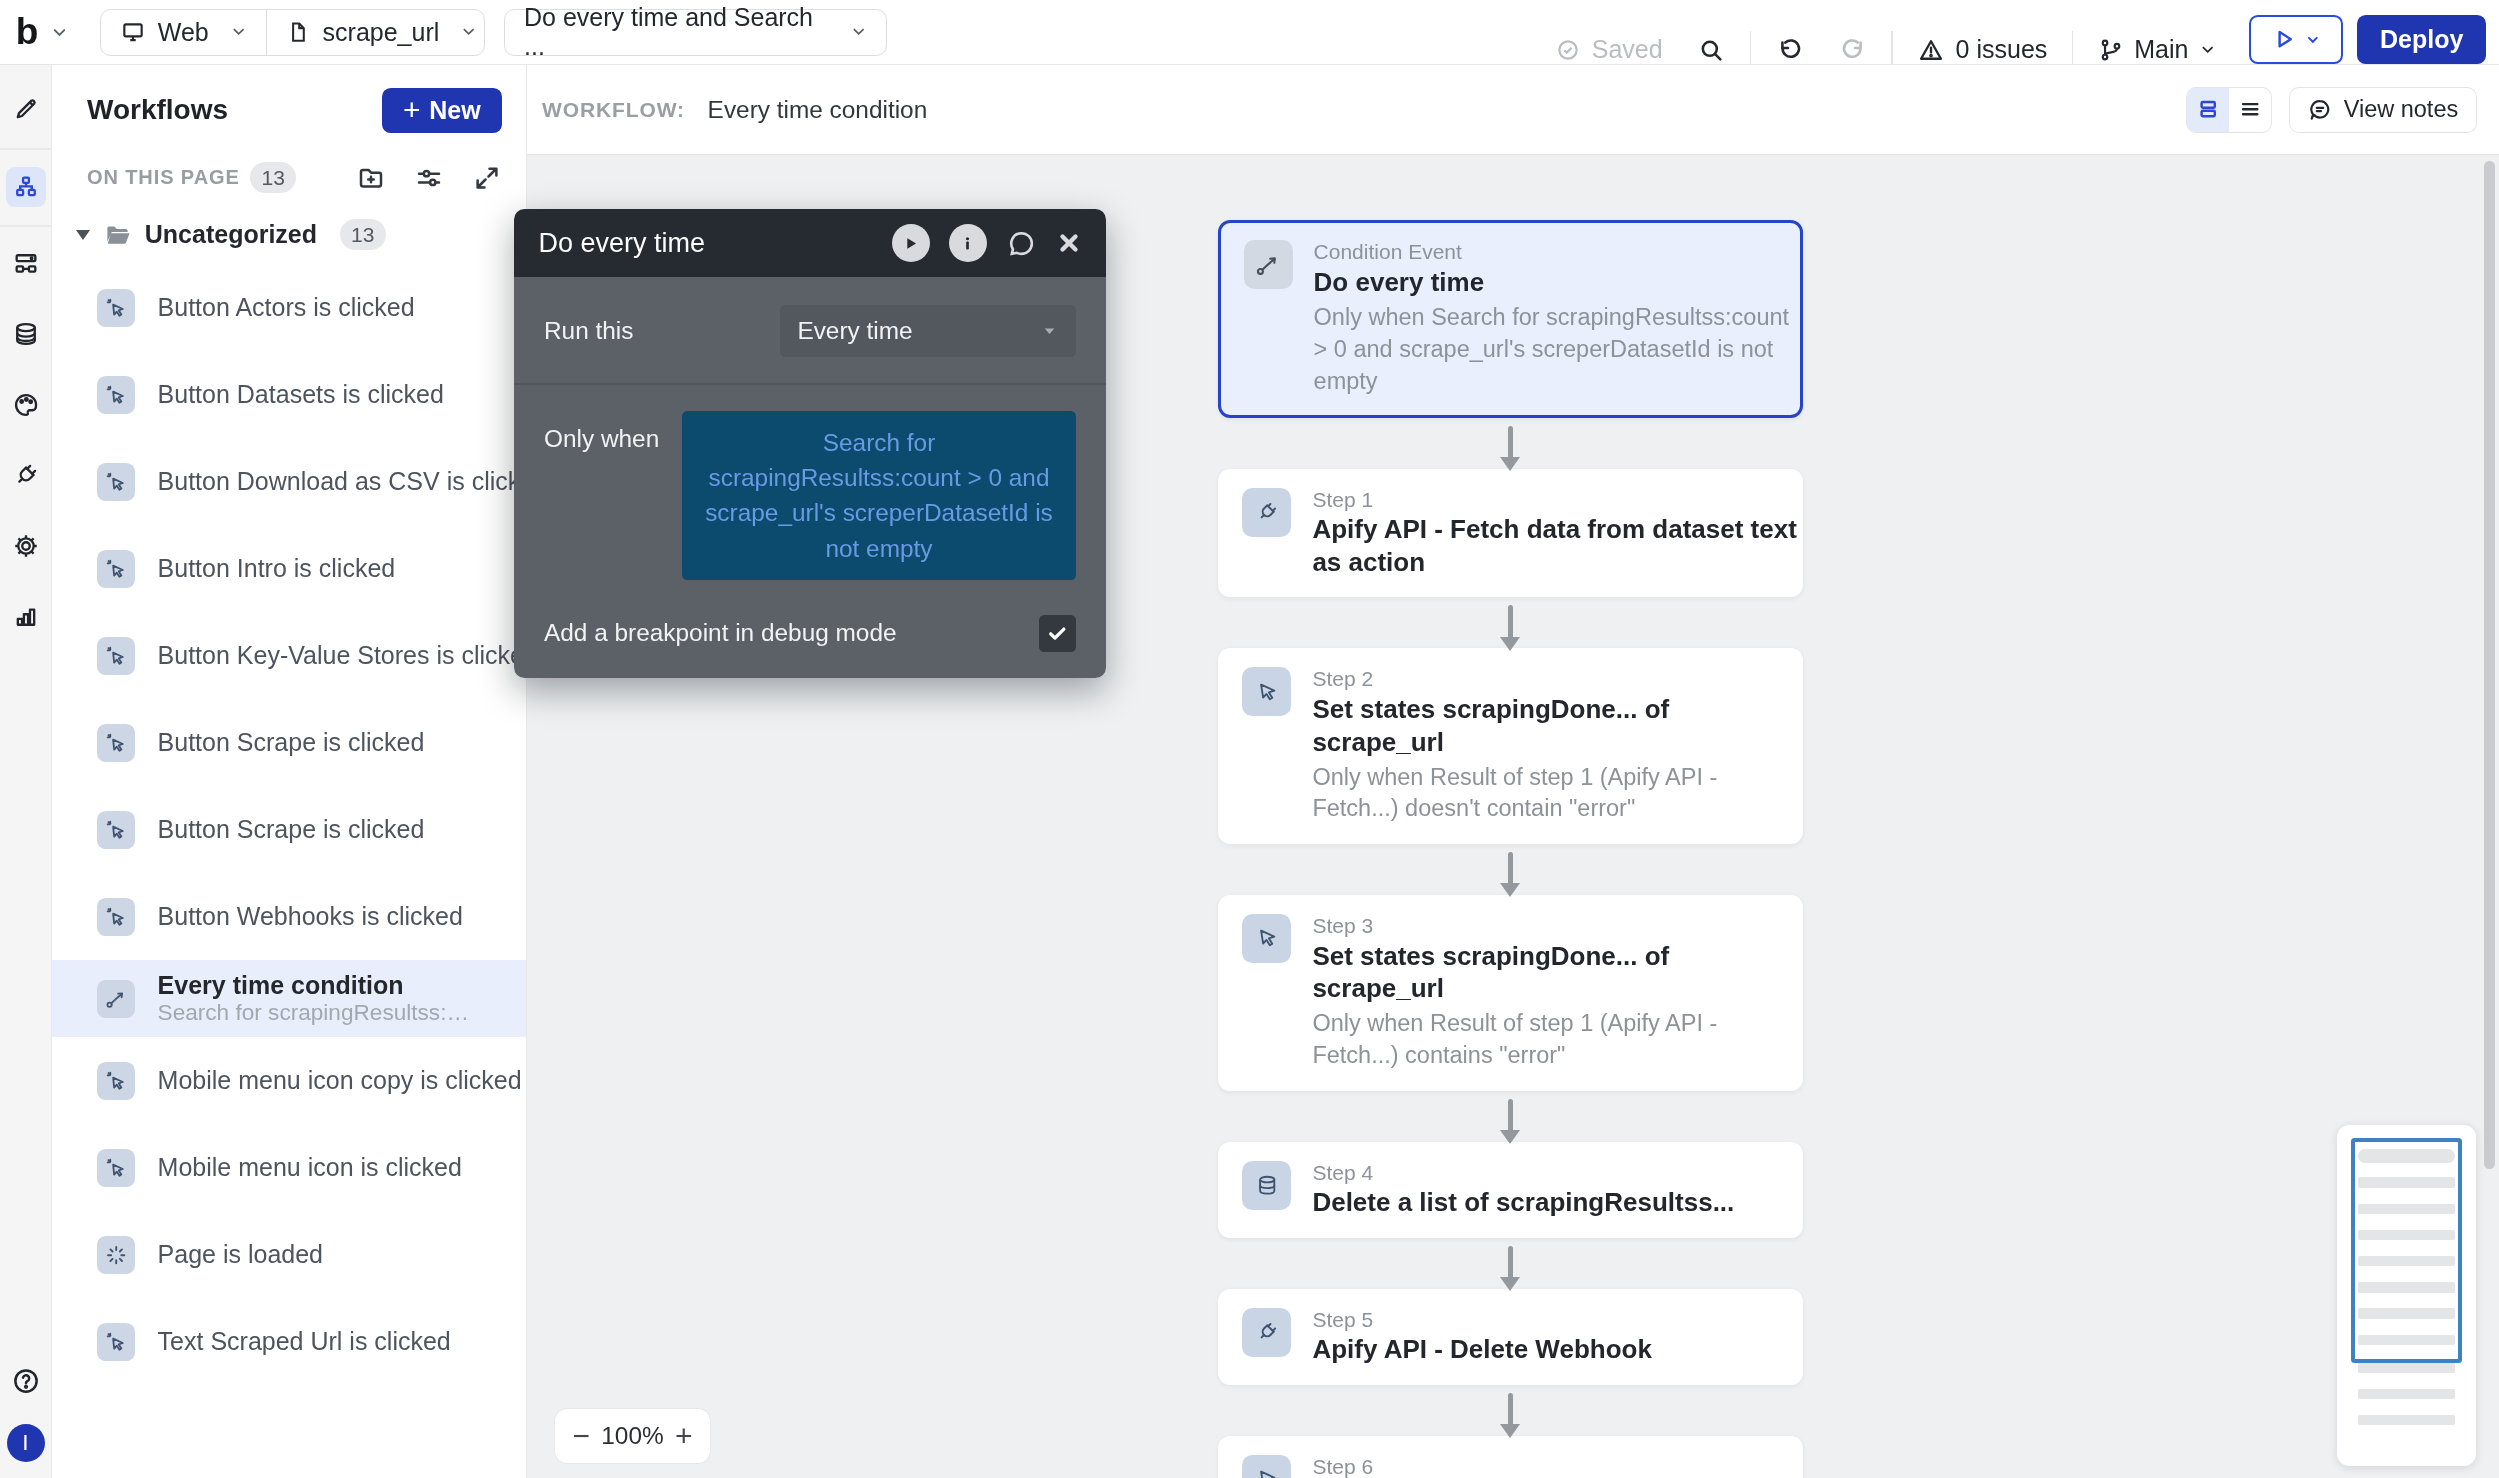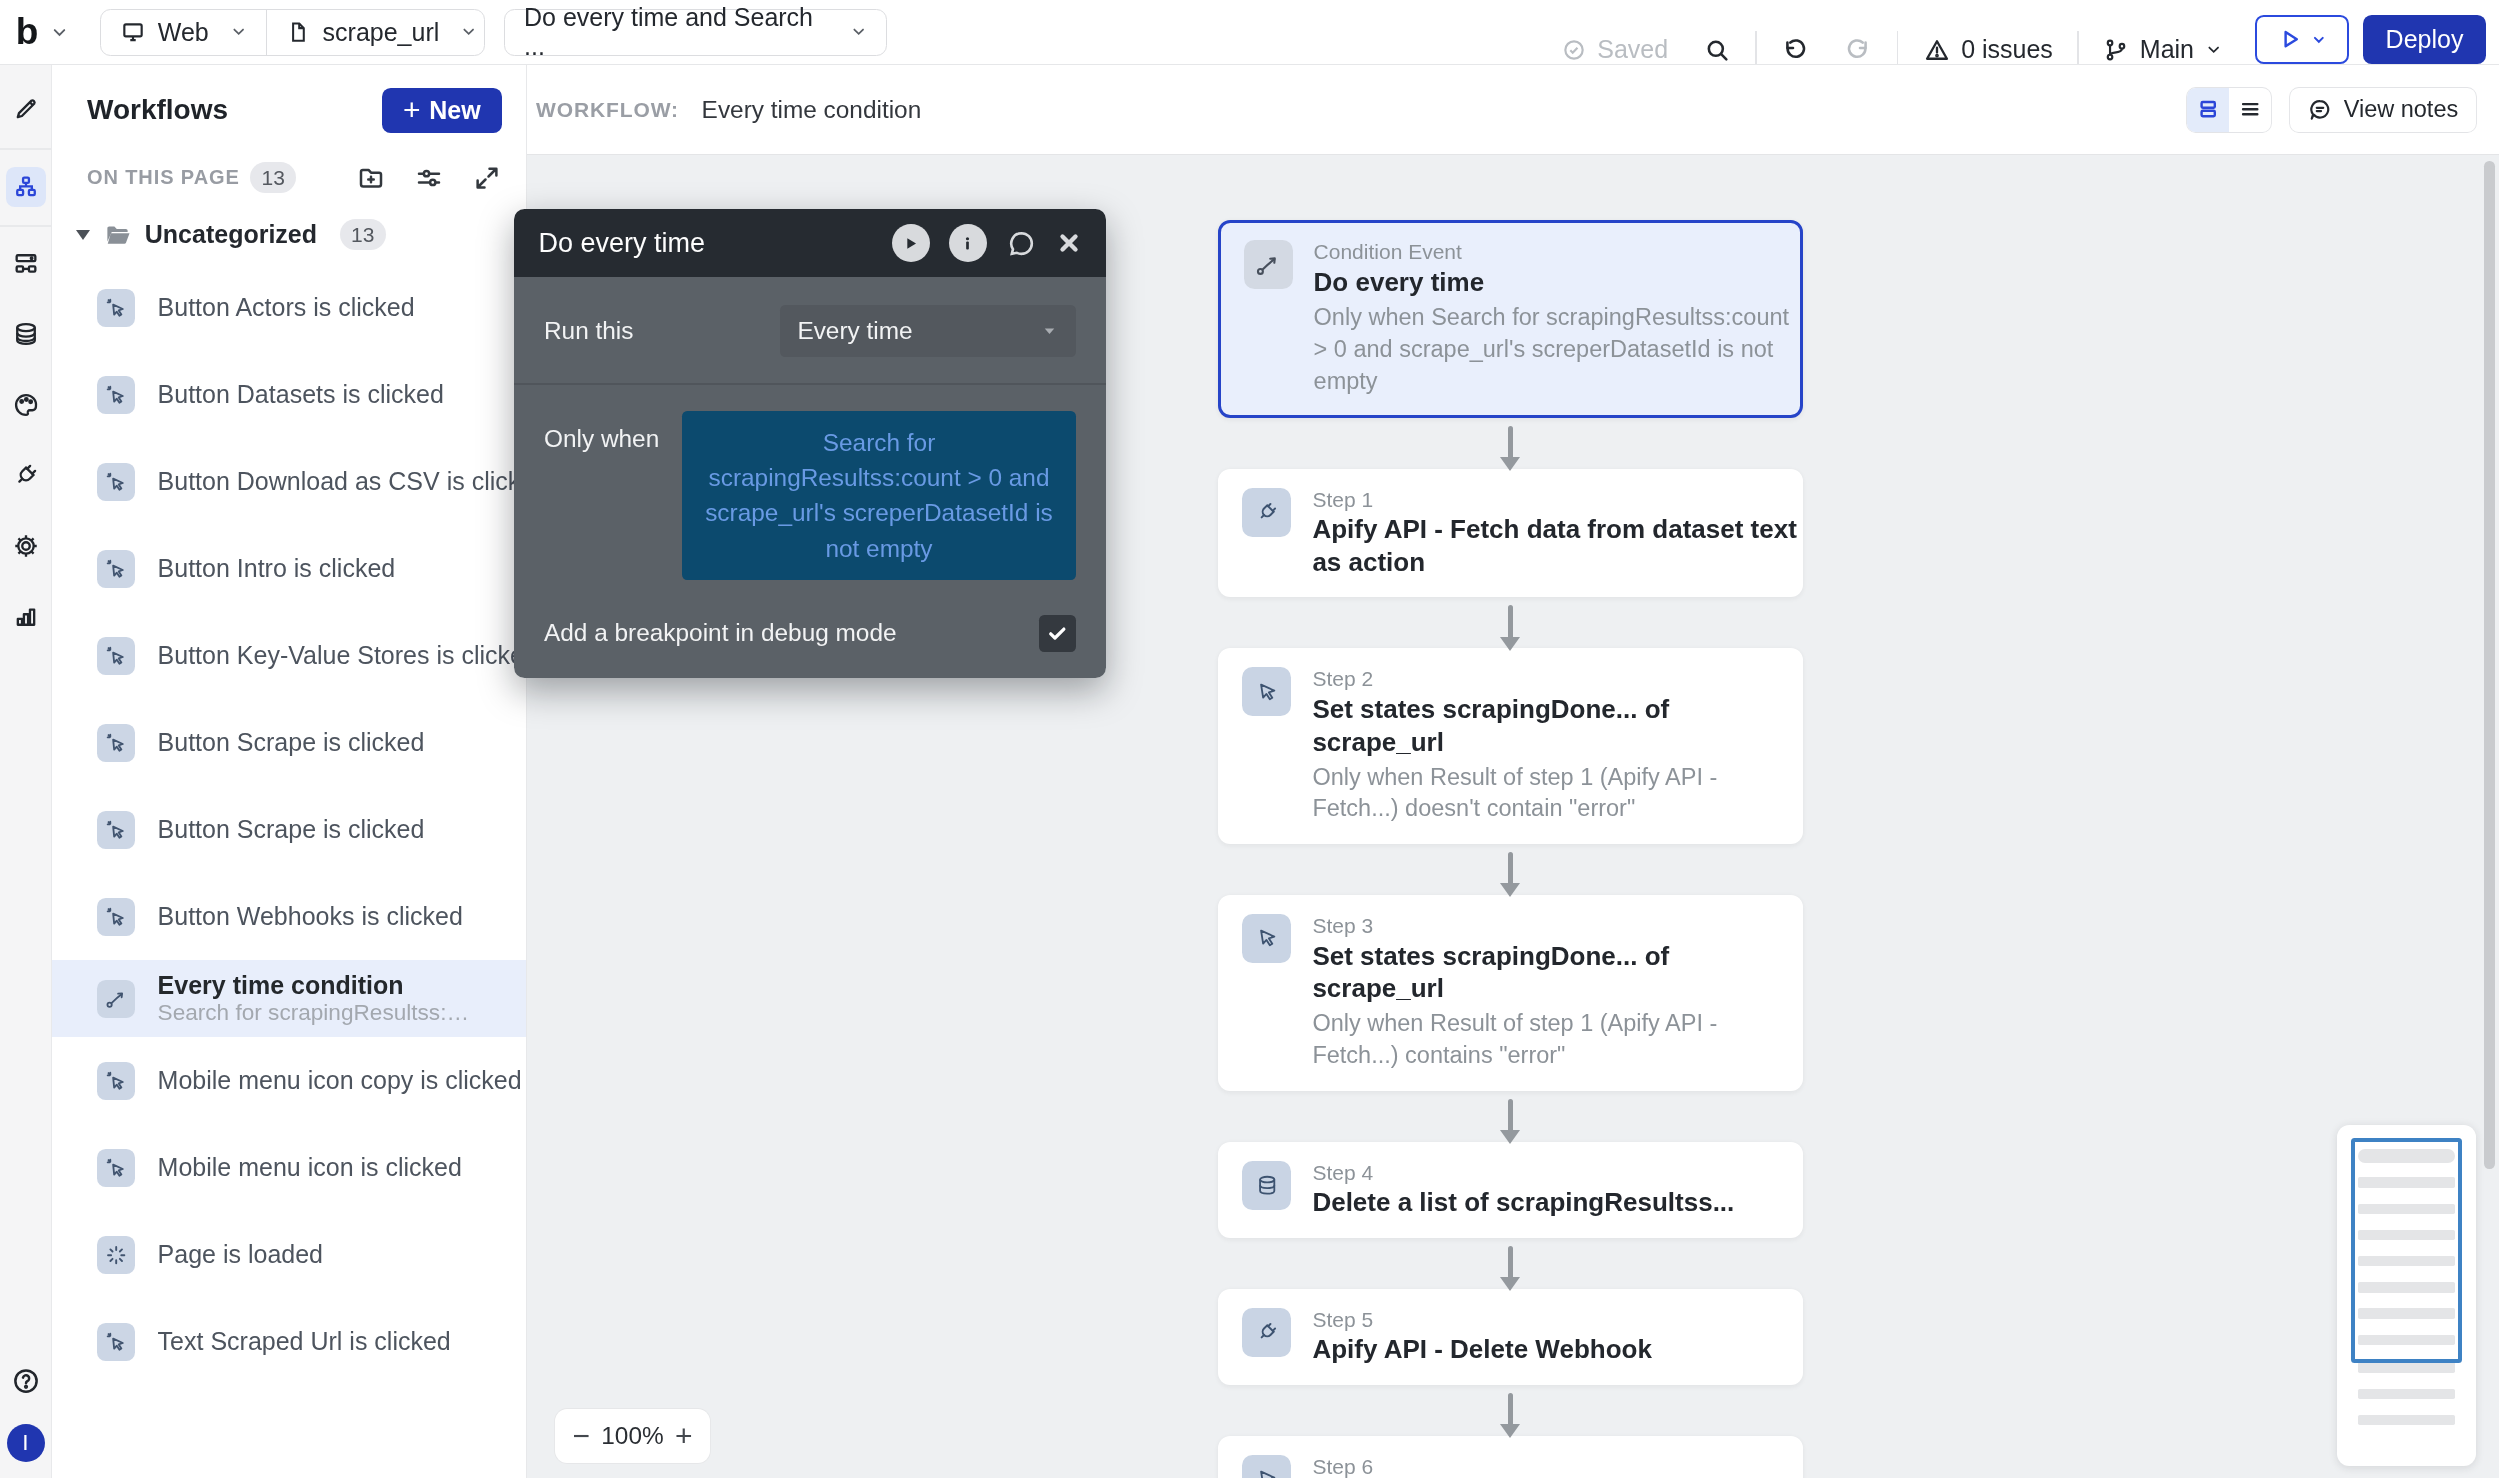--- a/index.html
+++ b/index.html
@@ -18,21 +18,21 @@
   .tb-seg .chev { margin-left:8.7px; color:#5a5f66; }
   .tb-wide { width:218px; justify-content:space-between; }
   .tb-alone { border:1.7px solid #dcdde0; border-radius:10.5px; margin-left:19px; width:383px; }
   .tb-right { margin-left:auto; display:flex; align-items:flex-end; height:100%; }
   .tb-item { display:flex; align-items:center; gap:10.5px; font-size:25px; color:#24282e; padding:0 17.4px; cursor:pointer; }
   .tb-item.dim { color:#b9bdc2; cursor:default; }
   .tb-div { width:1.7px; height:33px; background:#e3e4e7; margin:0 7px; }
   .icon { display:inline-flex; align-items:center; justify-content:center; }
   .play-btn { width:94px; height:49px; border:2.6px solid #2b4ade; border-radius:8.7px; background:#fff;
               display:flex; align-items:center; justify-content:center; gap:8.7px; margin:0 14px 0 15.7px; cursor:pointer; }
-  .deploy-btn { height:49px; padding:0 22.6px; background:#2036b0; color:#fff; font-size:25px; font-weight:400;
+  .deploy-btn { height:49px; padding:0 22.6px; background:#2036b0; color:#fff; font-size:25px; font-weight:700;
                 border-radius:8.7px; display:flex; align-items:center; margin-right:14px; cursor:pointer; }
 
   
   .rail { position:absolute; left:0; top:65px; width:52px; height:1414px; background:#f5f5f6;
           border-right:1.7px solid #e8e9eb; display:flex; flex-direction:column; align-items:center; z-index:20; }
   .rail-ic { width:40px; height:40px; border-radius:8.7px; display:flex; align-items:center; justify-content:center;
              color:#22262c; margin-top:24.4px; cursor:pointer; }
   .rail-ic.active { background:#dde6f9; color:#2b46d8; }
   .rail-hr { width:52px; height:1.7px; background:#e8e9eb; margin-top:22.6px; }
   .rail-bottom { margin-top:auto; display:flex; flex-direction:column; align-items:center; }
@@ -62,21 +62,21 @@
   .wf-ic { width:38px; height:38px; border-radius:8.7px; background:#ccd6e5; color:#41546f; flex:0 0 auto;
            display:flex; align-items:center; justify-content:center; }
   .wf-label { font-size:25px; color:#4d545e; font-weight:500; white-space:nowrap; }
   .wf-text { min-width:0; }
   .wf-title { font-size:25px; color:#24282c; font-weight:600; }
   .wf-sub { font-size:22.6px; color:#a3a8af; white-space:nowrap; overflow:hidden; text-overflow:ellipsis; width:322px; }
 
   
   .canvas { position:absolute; left:527px; top:65px; width:1973px; height:1414px; background:#eef0f2; z-index:1; }
   .canvas-head { height:90px; background:#fff; border-bottom:1.7px solid #e4e5e7; display:flex; align-items:center; }
-  .wf-prefix { font-size:21px; letter-spacing:0.9px; color:#9a9ea5; font-weight:600; margin-left:9px; }
+  .wf-prefix { font-size:21px; letter-spacing:0.9px; color:#9a9ea5; font-weight:600; margin-left:15px; }
   .wf-name { font-size:24.4px; color:#33373d; margin-left:22.6px; }
   .head-right { margin-left:auto; display:flex; align-items:flex-start; gap:19px; margin-right:24.4px; }
   .seg-ctl { display:flex; height:44px; border-radius:8.7px; overflow:hidden; background:#fff; box-shadow:0 0 0 0.9px #e3e4e7; }
   .seg { width:42px; display:flex; align-items:center; justify-content:center; cursor:pointer; color:#24282e; }
   .seg.active { background:#e3ebfa; color:#2b46d8; }
   .viewnotes { height:44px; background:#fff; border-radius:8.7px; box-shadow:0 0 0 0.9px #e3e4e7;
                display:flex; align-items:center; gap:10.5px; padding:0 17.4px; font-size:23.5px; color:#24282e; cursor:pointer; }
 
   
   .flow { position:absolute; left:1218px; top:220px; width:585px; display:flex; flex-direction:column; align-items:center; z-index:5; }

